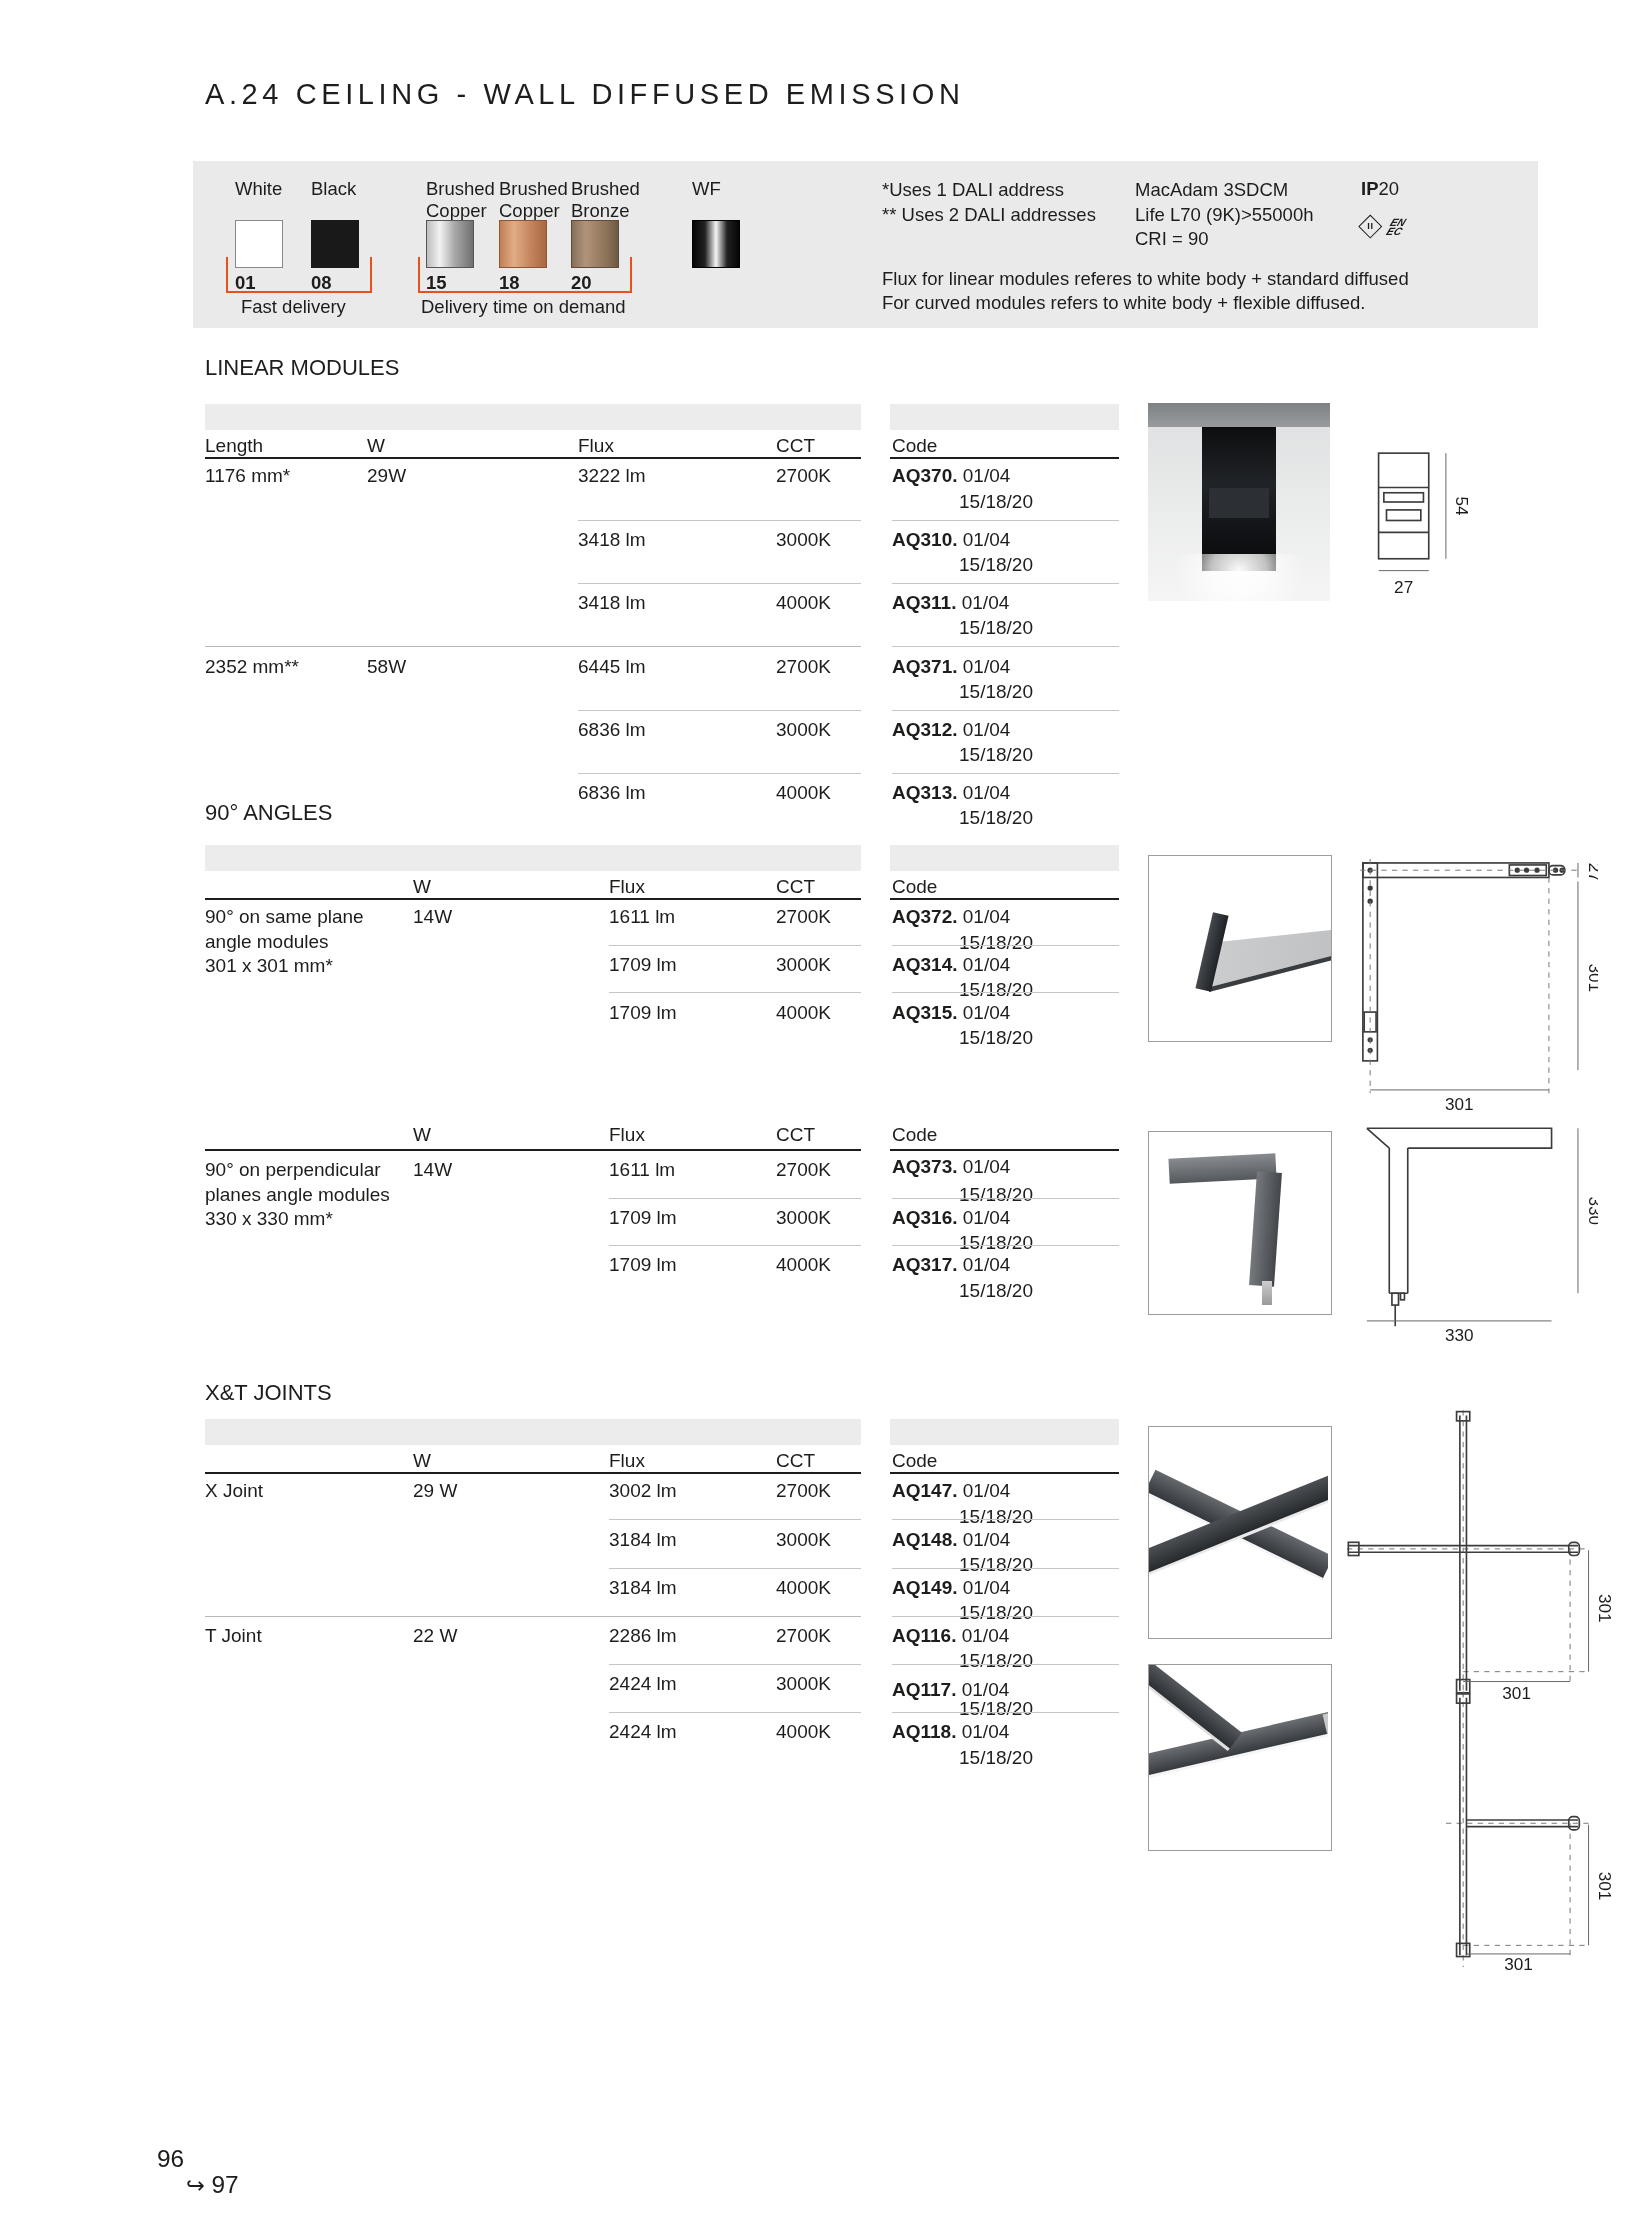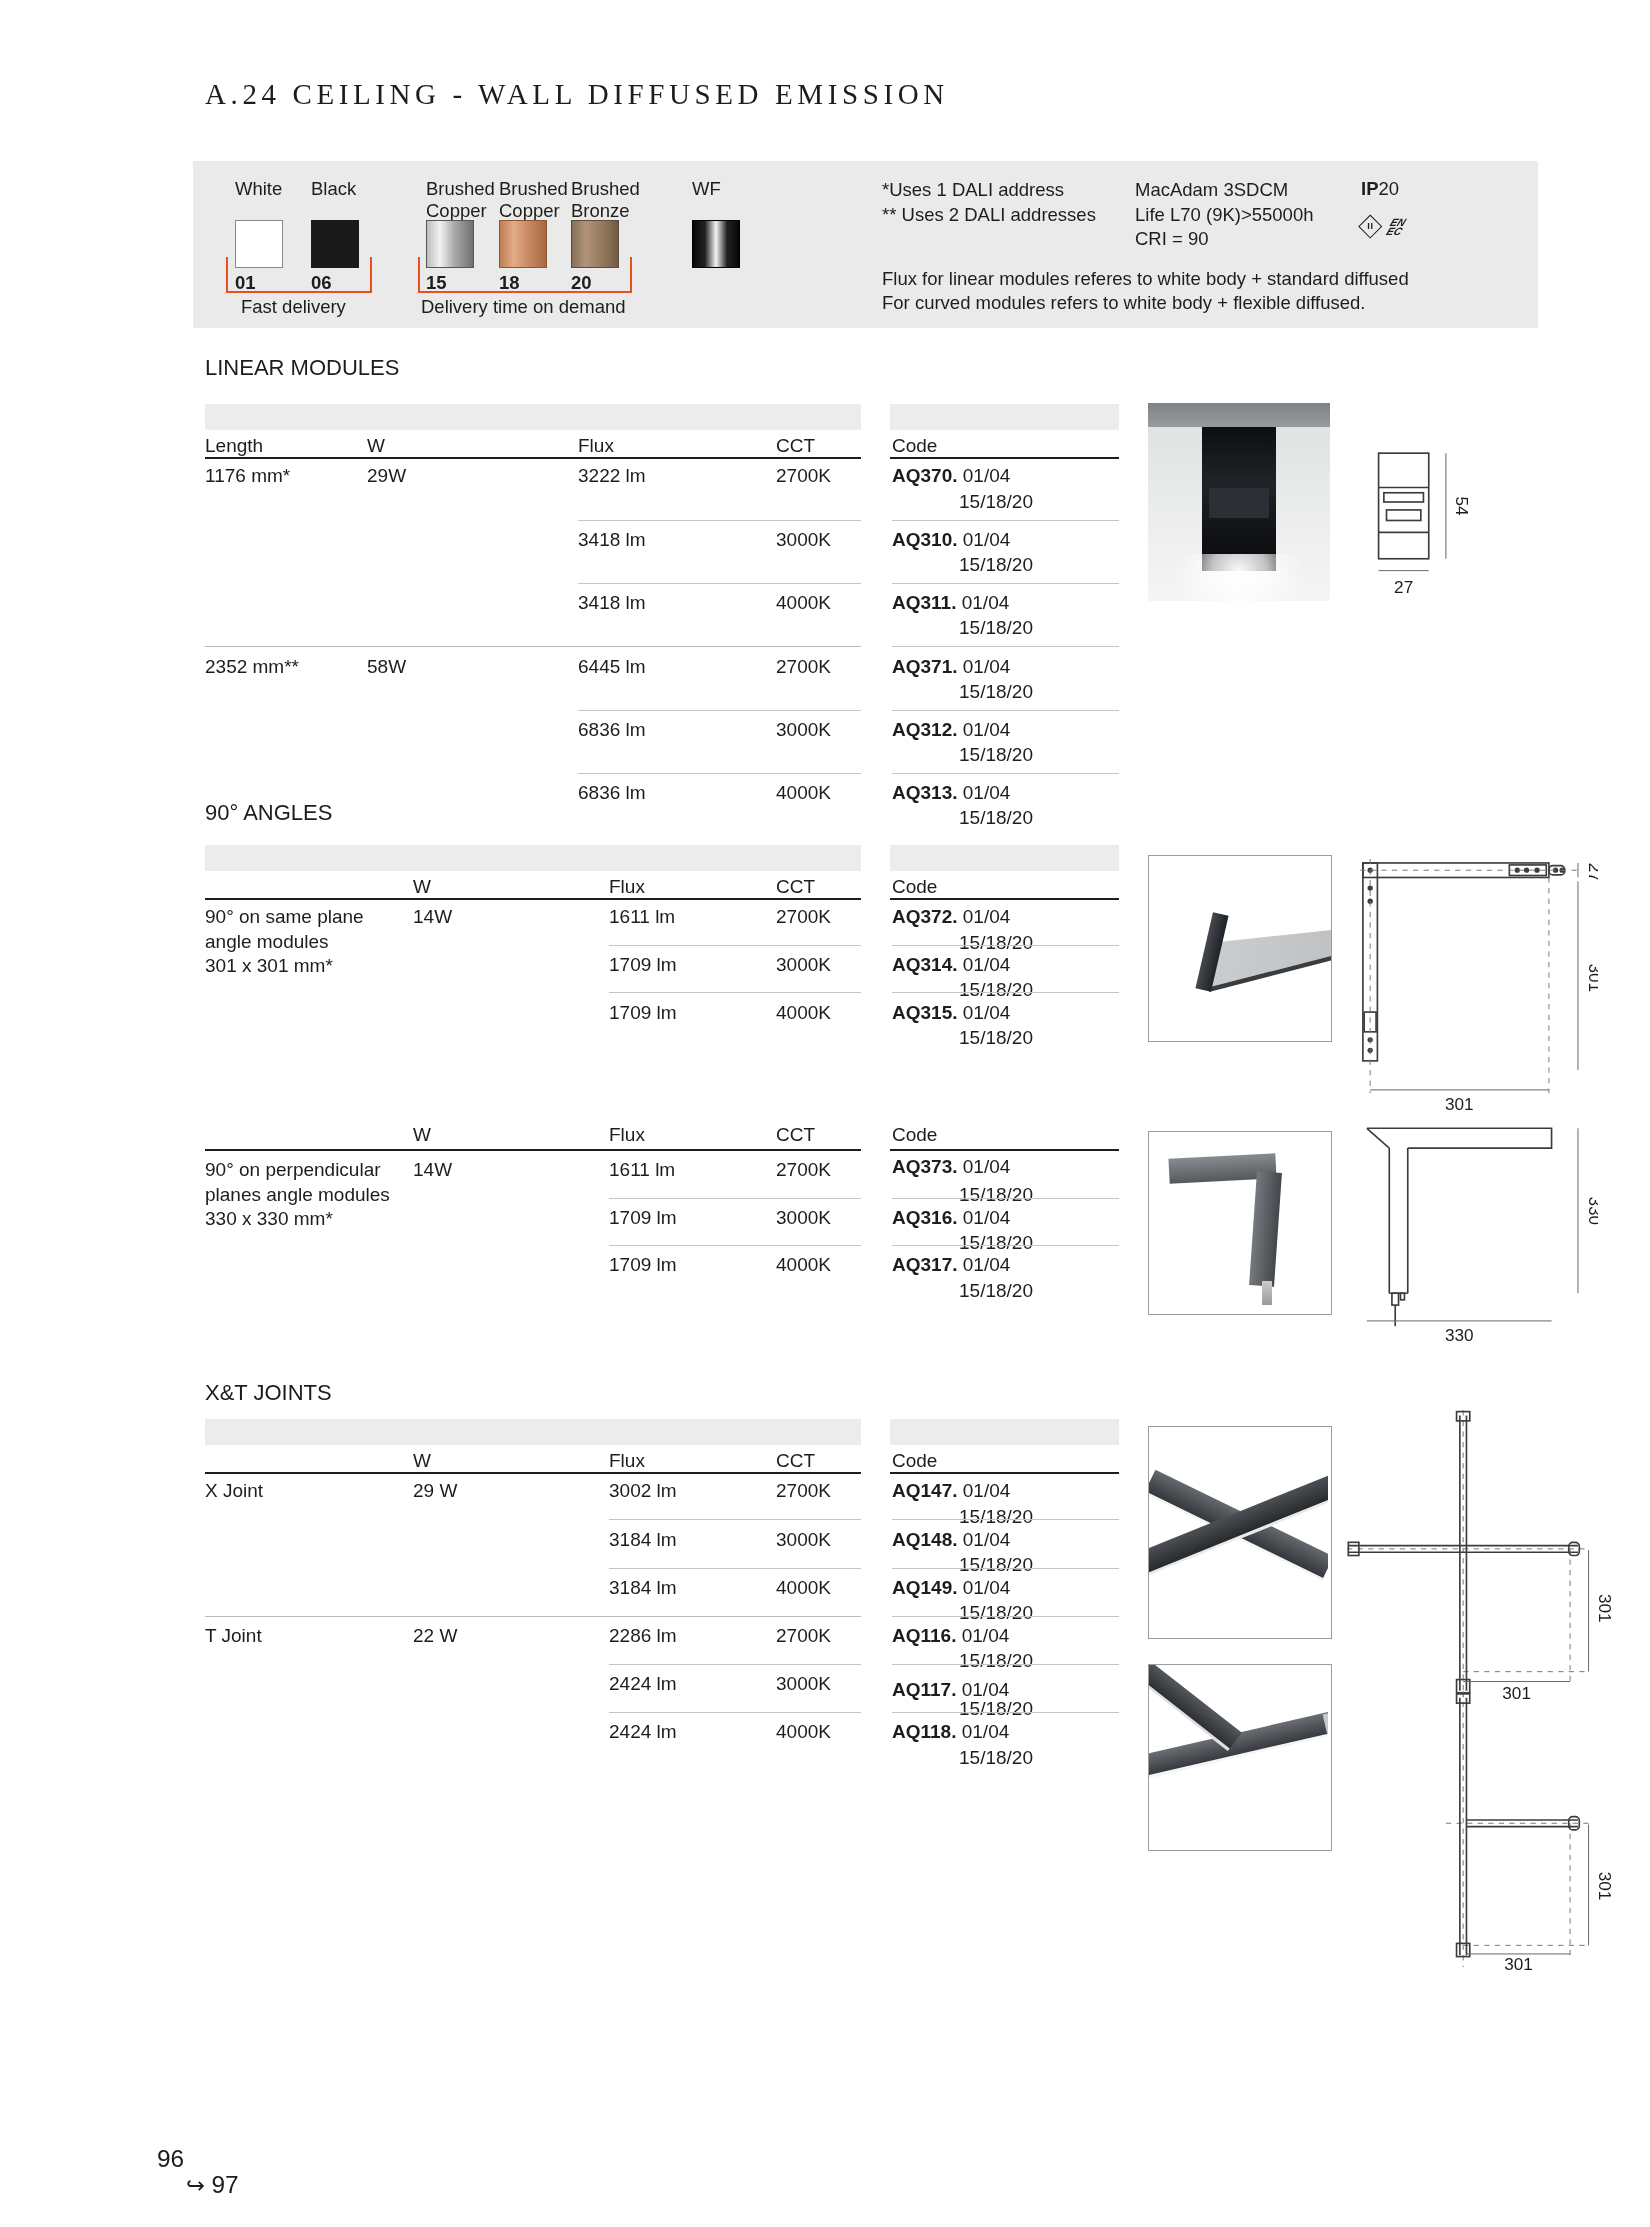--- a/index.html
+++ b/index.html
@@ -1,19 +1,19 @@
 <!DOCTYPE html>
 <html style="font-size:10.6px"><head>
 <meta charset="utf-8">
 <style>
   html,body{margin:0;padding:0;background:#fff;}
   body{width:1650px;height:2227px;position:relative;font-family:"Liberation Sans",sans-serif;color:#1d1d1b;}
   .page{position:absolute;inset:0;background:#ffffff;overflow:hidden;}
 
-  .title{position:absolute;left:205px;top:78px;font-size:29px;letter-spacing:4.6px;font-weight:400;white-space:nowrap;font-family:Liberation Serif, serif;}
+  .title{position:absolute;left:205px;top:78px;font-size:29px;letter-spacing:4.6px;font-weight:400;white-space:nowrap;}
 
   
   .infobox{position:absolute;left:193px;top:161px;width:1345px;height:167px;background:#eaeaea;font-size:18.5px;}
   .fin{position:absolute;top:0;width:78px;}
   .fin-name{position:absolute;top:17px;line-height:22px;width:74px;}
   .swatch{position:absolute;top:59px;width:46px;height:46px;border:1.3px solid #666;}
   .sw-white{background:#fff;border-color:#888;}
   .sw-black{background:#191919;border-color:#191919;}
   .sw-silver{background:linear-gradient(90deg,#bdbdbd 0%,#f2f2f2 28%,#a8a8a8 60%,#707070 100%);border-color:#555;}
   .sw-copper{background:linear-gradient(90deg,#c07f55 0%,#e2ac86 30%,#c1815a 70%,#a8693f 100%);border-color:#8a5634;}
@@ -77,21 +77,21 @@
 
   <div class="infobox">
     <div class="fin" style="left:42px">
       <div class="fin-name">White</div>
       <div class="swatch sw-white"></div>
       <div class="fin-code">01</div>
     </div>
     <div class="fin" style="left:118px">
       <div class="fin-name">Black</div>
       <div class="swatch sw-black"></div>
-      <div class="fin-code">06</div>
+      <div class="fin-code">08</div>
     </div>
     <div class="fin" style="left:233px">
       <div class="fin-name">Brushed Copper</div>
       <div class="swatch sw-silver"></div>
       <div class="fin-code">15</div>
     </div>
     <div class="fin" style="left:306px">
       <div class="fin-name">Brushed Copper</div>
       <div class="swatch sw-copper"></div>
       <div class="fin-code">18</div>

